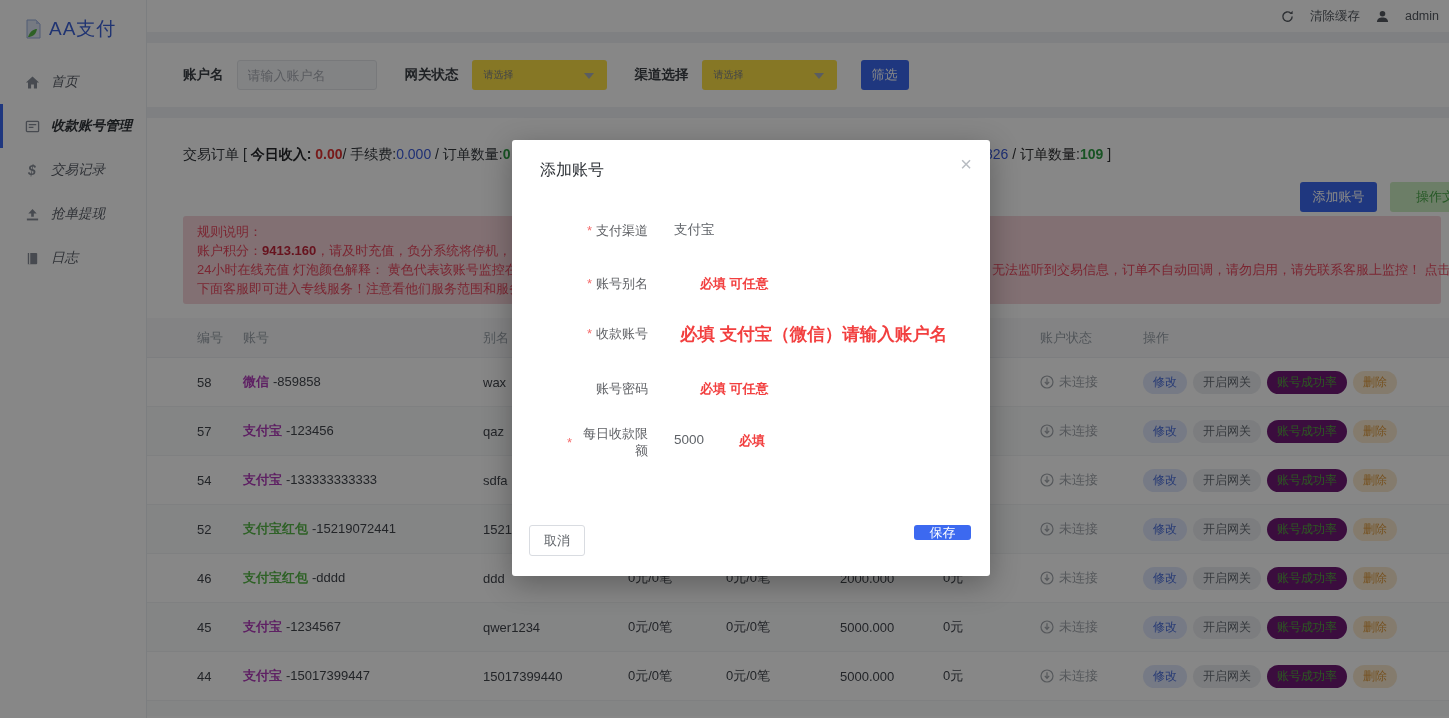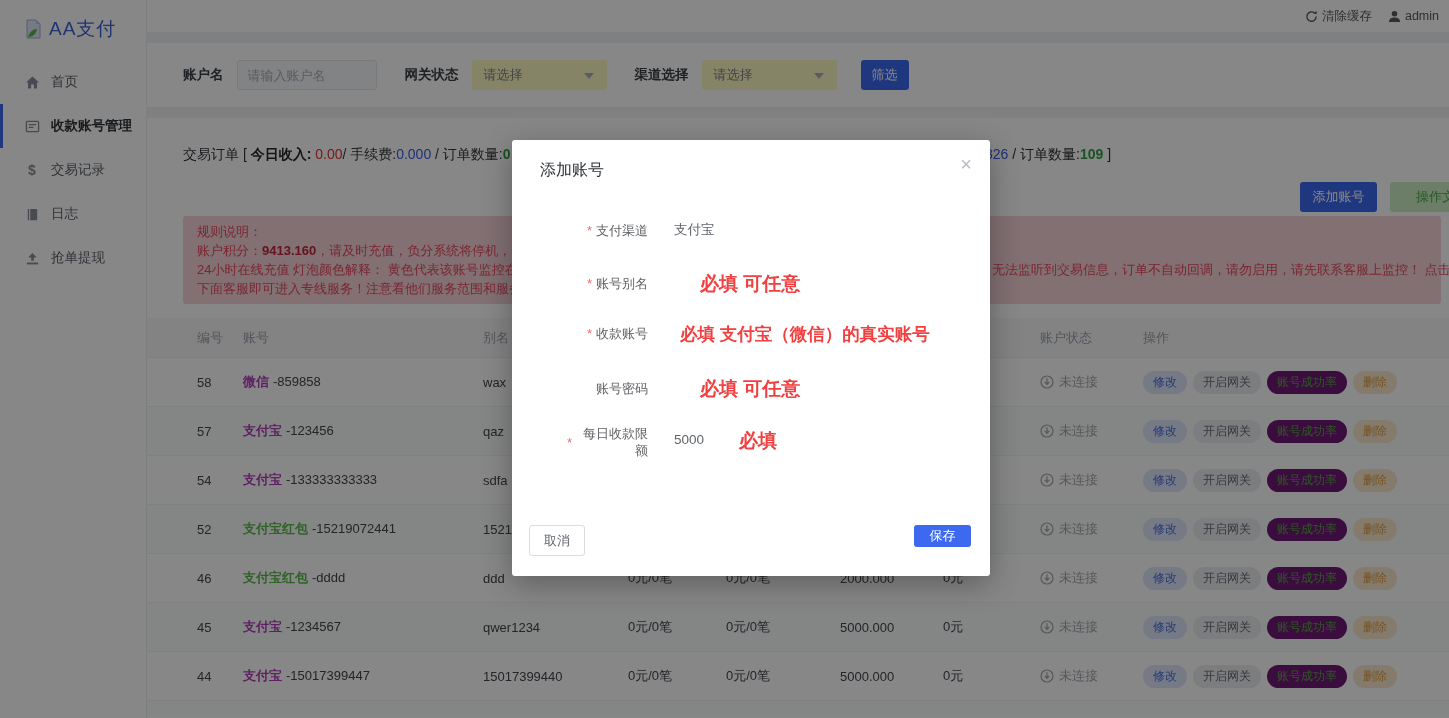--- a/index.html
+++ b/index.html
@@ -7,44 +7,44 @@
   .app {
     position:relative; width:1449px; height:718px; overflow:hidden;
     background:#f0f2f5; font-family:"Liberation Sans","DejaVu Sans",sans-serif;
     color:#303133;
   }
   
   .sidebar { position:absolute; left:0; top:0; width:147px; height:718px; background:#fff; border-right:1px solid #ebeef2; z-index:1; }
   .logo { display:flex; align-items:center; gap:7px; padding:12px 0 0 24px; height:46px; }
   .logo-text { font-size:19px; color:#3d62d8; letter-spacing:1px; }
   .menu { margin-top:14px; }
-  .menu-item { display:flex; align-items:center; height:44px; padding-left:24px; font-size:13.5px; color:#5a5f68; cursor:pointer; }
+  .menu-item { display:flex; align-items:center; height:44px; padding-left:24px; font-size:13.5px; color:#5a5f68; cursor:pointer;font-style:italic; }
   .menu-item .mi-icon { width:16px; height:16px; margin-right:11px; color:#878d97; display:flex; align-items:center; justify-content:center; }
   .menu-item.active { border-left:3px solid #3c69f0; padding-left:21px; color:#2f3338; font-weight:bold; }
   .dollar { font-size:14px; font-weight:bold; color:#878d97; }
   
   .topbar { position:absolute; left:147px; top:0; right:0; height:32px; background:#fff; display:flex; align-items:center; justify-content:flex-end; gap:16px; padding-right:10px; z-index:1; }
-  .tb-item { display:flex; align-items:center; gap:4px; font-size:12.5px; color:#555a61; cursor:pointer; }
+  .tb-item { display:flex; align-items:center; gap:16px; font-size:12.5px; color:#555a61; cursor:pointer; }
   
   .filter-card { position:absolute; left:147px; top:43px; right:0; height:64px; background:#fff; display:flex; align-items:center; padding-left:36px; z-index:1; }
   .f-label { font-size:13.5px; color:#3c4046; font-weight:bold; }
   .f-input { width:140px; height:30px; margin-left:13px; background:#f6f7f9; border:1px solid #e3e5e9; border-radius:3px; padding:0 10px; font-size:13px; color:#303133; font-family:inherit; }
   .f-input::placeholder { color:#a9adb5; }
-  .f-select { position:relative; width:135px; height:30px; margin-left:13px; background:#fef9c3; border-radius:3px; font-size:13px; color:#7b8087; line-height:30px; padding-left:12px; cursor:pointer; }
+  .f-select { position:relative; width:135px; height:30px; margin-left:13px; background:#fde047; border-radius:3px; font-size:10px; color:#7b8087; line-height:30px; padding-left:12px; cursor:pointer; }
   .f-select .arrow, .m-select .arrow { position:absolute; right:13px; top:13px; width:0; height:0; border-left:5px solid transparent; border-right:5px solid transparent; border-top:6px solid #aab0b8; }
   .ml28 { margin-left:28px; }
   .btn { display:flex; align-items:center; justify-content:center; border-radius:3px; cursor:pointer; font-size:13px; }
   .btn-primary { background:#3c69f0; color:#fff; }
   .f-btn { width:48px; height:30px; margin-left:24px; }
   
   .content { position:absolute; left:147px; top:118px; right:0; bottom:0; background:#fff; overflow:hidden; z-index:1; }
   .summary { position:absolute; left:36px; top:28px; font-size:14px; color:#33373c; white-space:nowrap; }
   .summary b { color:#27292c; }
   .sum-right { position:absolute; left:838px; top:28px; font-size:14px; white-space:nowrap; }
-  .v-red { color:#e03131; font-weight:normal; }
+  .v-red { color:#e03131; font-weight:bold; }
   .v-blue { color:#3b5bdb; }
   .v-green { color:#2f9e44; font-weight:bold; }
   .btn-add { position:absolute; left:1153px; top:64px; width:77px; height:30px; }
   .btn-doc { position:absolute; left:1243px; top:64px; width:130px; height:30px; background:#cdeec2; color:#49a849; }
   .notice { position:absolute; left:36px; top:98px; width:1258px; height:88px; background:#f5d4da; border-radius:3px; color:#e8495f; font-size:13px; line-height:19px; padding:6px 14px; }
   .notice .nline { position:relative; white-space:nowrap; }
   .notice strong { color:#c2253a; }
   .n-frag { position:absolute; left:795px; top:0; }
   
   .tbl { position:absolute; left:0; right:0; top:200px; }
@@ -69,26 +69,26 @@
   .m-close { position:absolute; right:18px; top:14px; font-size:20px; color:#b8bcc2; cursor:pointer; line-height:20px; }
   .m-row { position:absolute; left:0; width:100%; display:flex; }
   .m-label { width:136px; display:flex; justify-content:flex-end; align-items:center; font-size:13px; color:#606266; }
   .m-label .lt { display:inline-block; text-align:right; line-height:17px; }
   .m-label .narrow { max-width:72px; }
   .req { font-style:normal; color:#f56c6c; margin-right:4px; }
   .m-control { position:relative; margin-left:12px; width:284px; height:30px; }
   .m-field { width:100%; height:30px; background:#f3f4f6; border-radius:3px; }
   .m-select { cursor:pointer; }
   .m-val { position:absolute; left:14px; top:0; line-height:30px; font-size:13.5px; color:#5f6368; }
-  .ann { position:absolute; top:2px; line-height:28px; color:#f23f3f; font-weight:bold; font-size:19px; white-space:nowrap; }
+  .ann { position:absolute; top:2px; line-height:28px; color:#f23f3f; font-weight:bold; font-size:13px; white-space:nowrap; }
   .ann-a { left:40px; }
   .ann-long { left:20px; font-size:17.5px; }
   .ann-s { left:79px; }
   .btn-cancel { position:absolute; left:17px; top:385px; width:56px; height:31px; background:#fff; border:1px solid #d9dce1; color:#5f6368; }
-  .btn-save { position:absolute; left:402px; top:385px; width:57px; height:22px; }
+  .btn-save { position:absolute; left:402px; top:385px; width:57px; height:15px; }
 </style>
 </head>
 <body>
 
 <div class="app">
 
   <div class="sidebar">
     <div class="logo">
       <svg width="18" height="20" viewBox="0 0 18 20">
         <path d="M3 1 h9 l4 4 v14 h-13 z" fill="#dfe6f5" stroke="#9aaede" stroke-width="1"></path>
@@ -115,34 +115,34 @@
         </span>
         <span>收款账号管理</span>
       </div>
       <div class="menu-item">
         <span class="mi-icon dollar">$</span>
         <span>交易记录</span>
       </div>
       <div class="menu-item">
         <span class="mi-icon">
           <svg width="15" height="15" viewBox="0 0 16 16">
-              <path d="M3 2 h9 a1 1 0 0 1 1 1 v10 a1 1 0 0 1 -1 1 h-9 z" fill="currentColor"></path>
-              <path d="M5 2 v12" stroke="#fff" stroke-width="1.2"></path>
-            </svg>
-        </span>
-        <span>日志</span>
+              <path d="M8 2 L12.5 7 H9.4 V10.5 H6.6 V7 H3.5 Z" fill="currentColor"></path>
+              <rect x="2" y="12.3" width="12" height="2" fill="currentColor"></rect>
+            </svg>
+        </span>
+        <span>抢单提现</span>
       </div>
       <div class="menu-item">
         <span class="mi-icon">
           <svg width="15" height="15" viewBox="0 0 16 16">
-              <path d="M8 2 L12.5 7 H9.4 V10.5 H6.6 V7 H3.5 Z" fill="currentColor"></path>
-              <rect x="2" y="12.3" width="12" height="2" fill="currentColor"></rect>
-            </svg>
-        </span>
-        <span>抢单提现</span>
+              <path d="M3 2 h9 a1 1 0 0 1 1 1 v10 a1 1 0 0 1 -1 1 h-9 z" fill="currentColor"></path>
+              <path d="M5 2 v12" stroke="#fff" stroke-width="1.2"></path>
+            </svg>
+        </span>
+        <span>日志</span>
       </div>
     </div>
   </div>
 
   <div class="topbar">
     <span class="tb-item">
       <svg width="13" height="13" viewBox="0 0 14 14">
           <path d="M12 7 a5 5 0 1 1 -1.7-3.7" fill="none" stroke="currentColor" stroke-width="1.5"></path>
           <path d="M12.5 0.8 v3.4 h-3.4 z" fill="currentColor"></path>
         </svg>
@@ -351,21 +351,21 @@
       </span>
     </div>
 
     <div class="m-row" style="top:178px;">
       <span class="m-label">
           <i class="req">*</i>
           <span class="lt">收款账号</span>
         </span>
       <span class="m-control">
         <span class="m-field"></span>
-        <span class="ann ann-long">必填 支付宝（微信）的真实账号</span>
+        <span class="ann ann-long">必填 支付宝（微信）请输入账户名</span>
       </span>
     </div>
 
     <div class="m-row" style="top:233px;">
       <span class="m-label">
           <span class="lt">账号密码</span>
         </span>
       <span class="m-control">
         <span class="m-field"></span>
         <span class="ann ann-a">必填 可任意</span>

